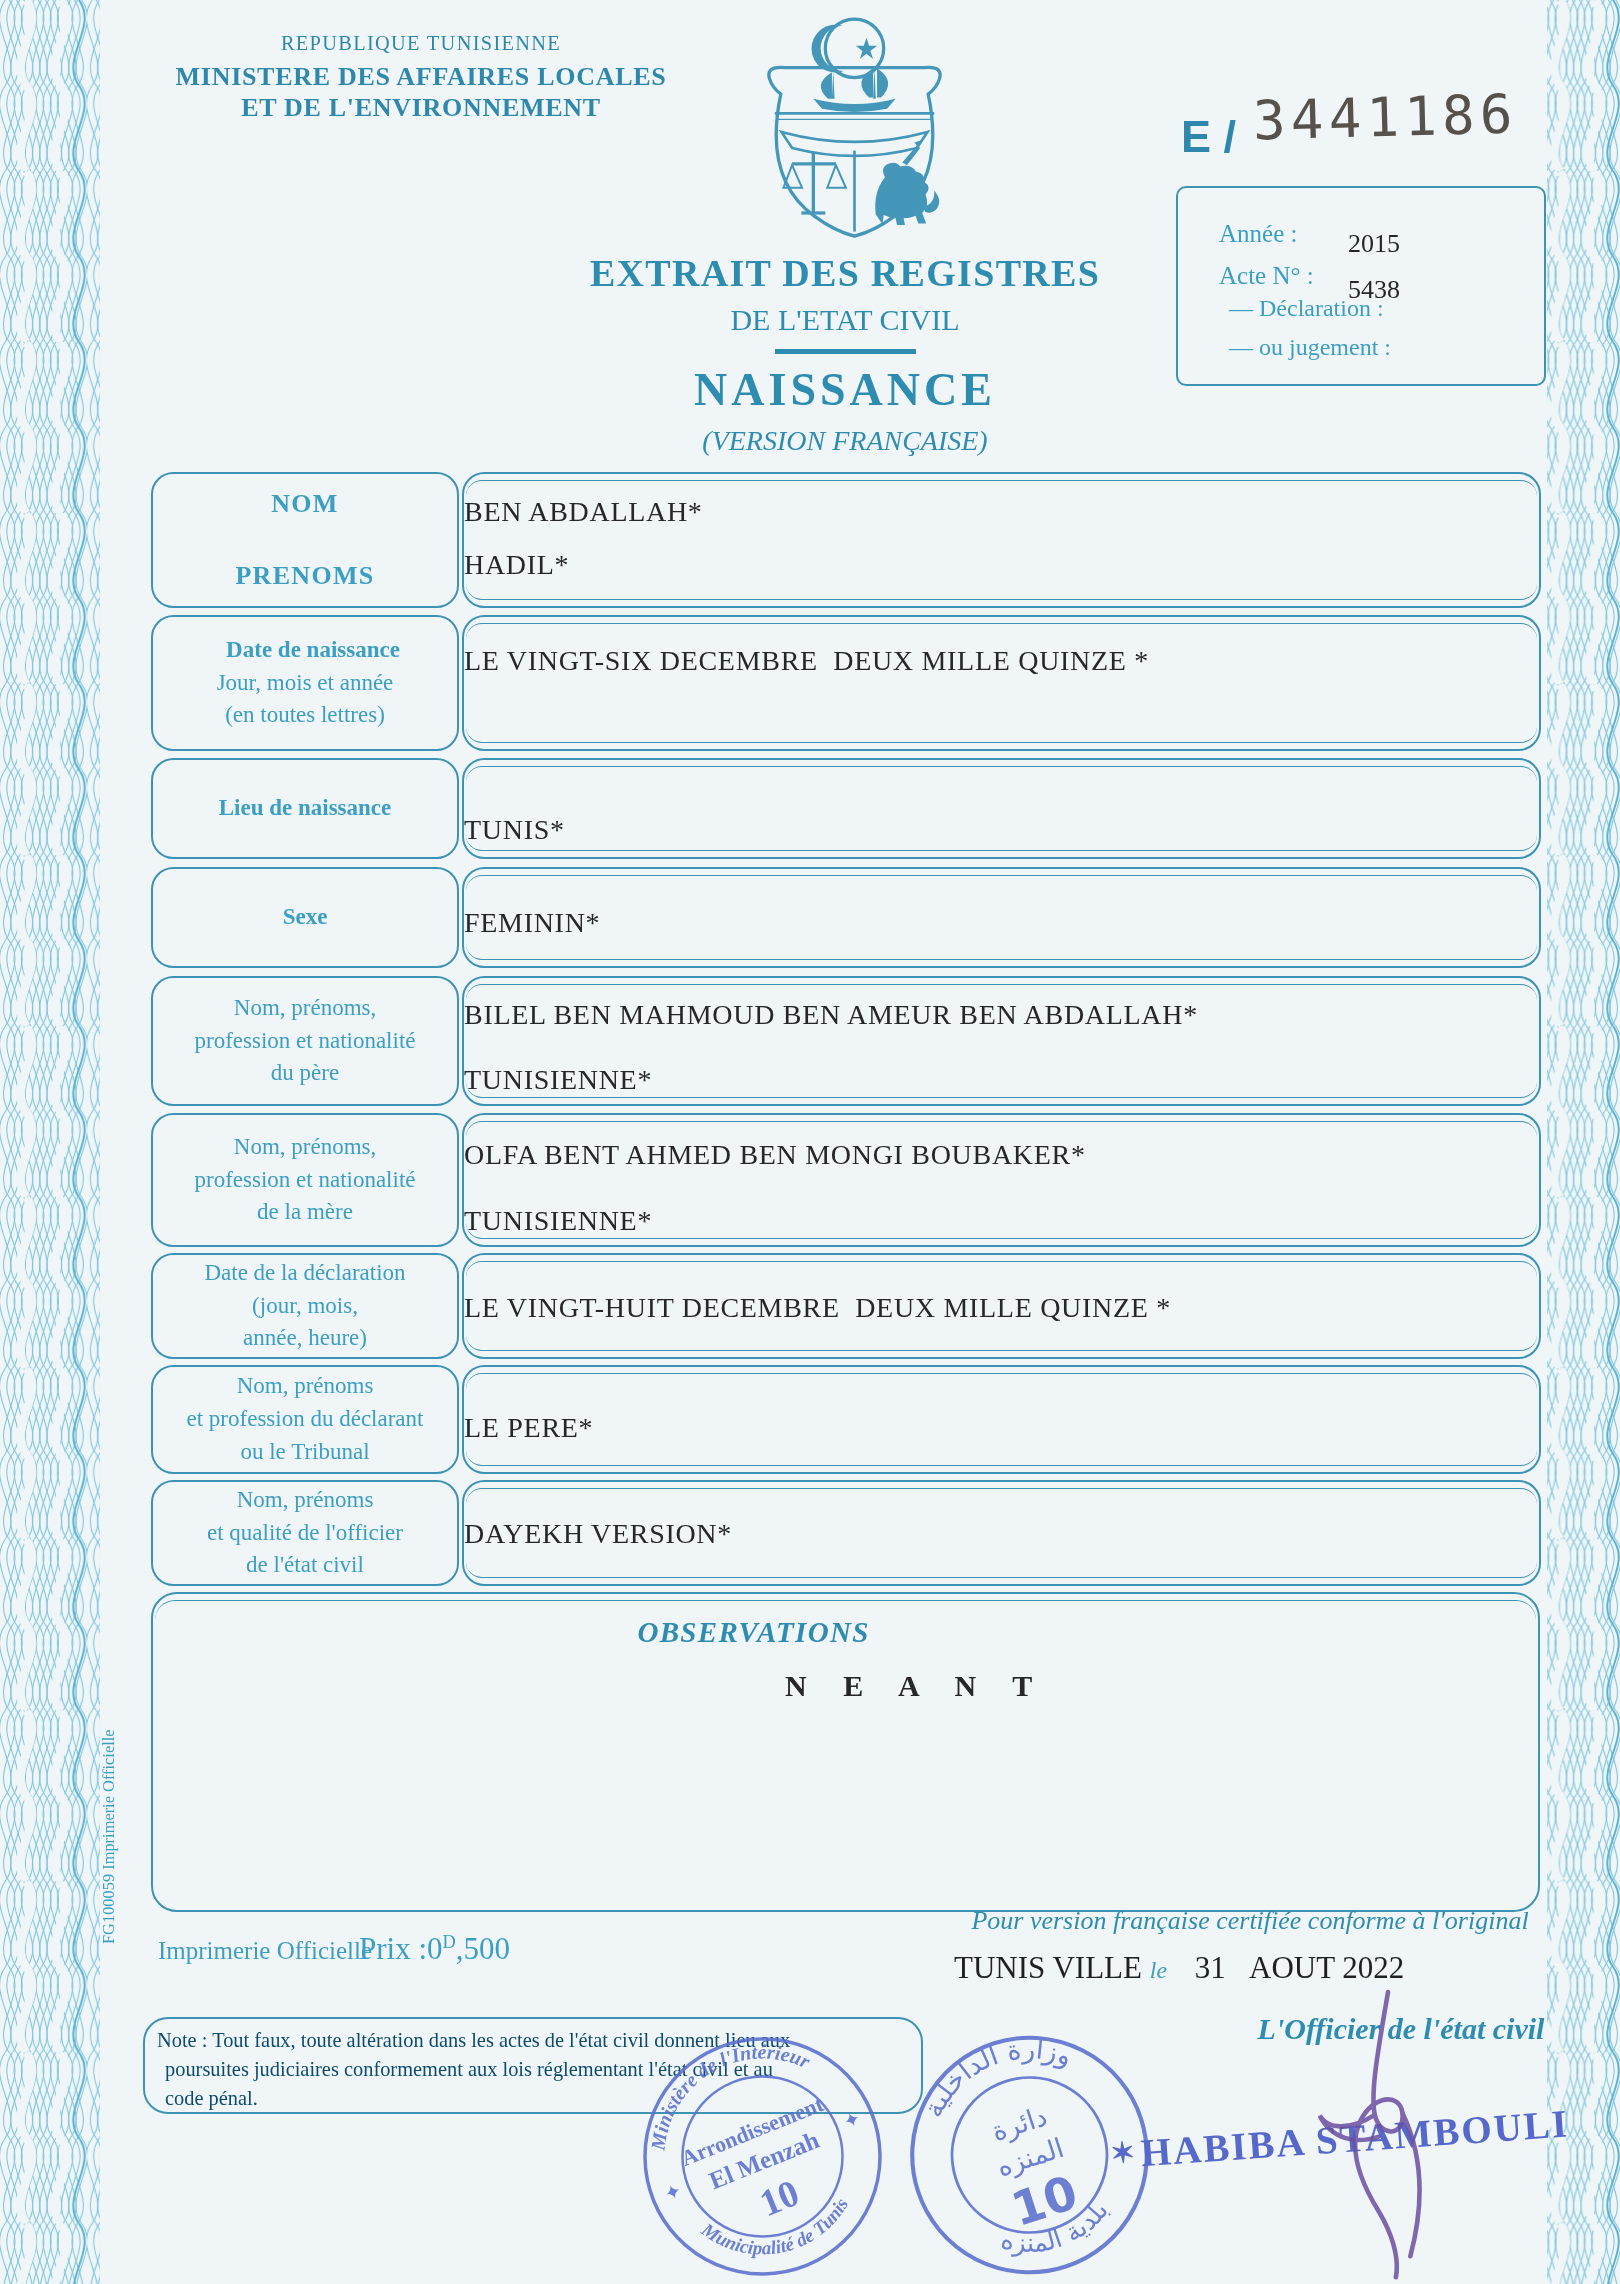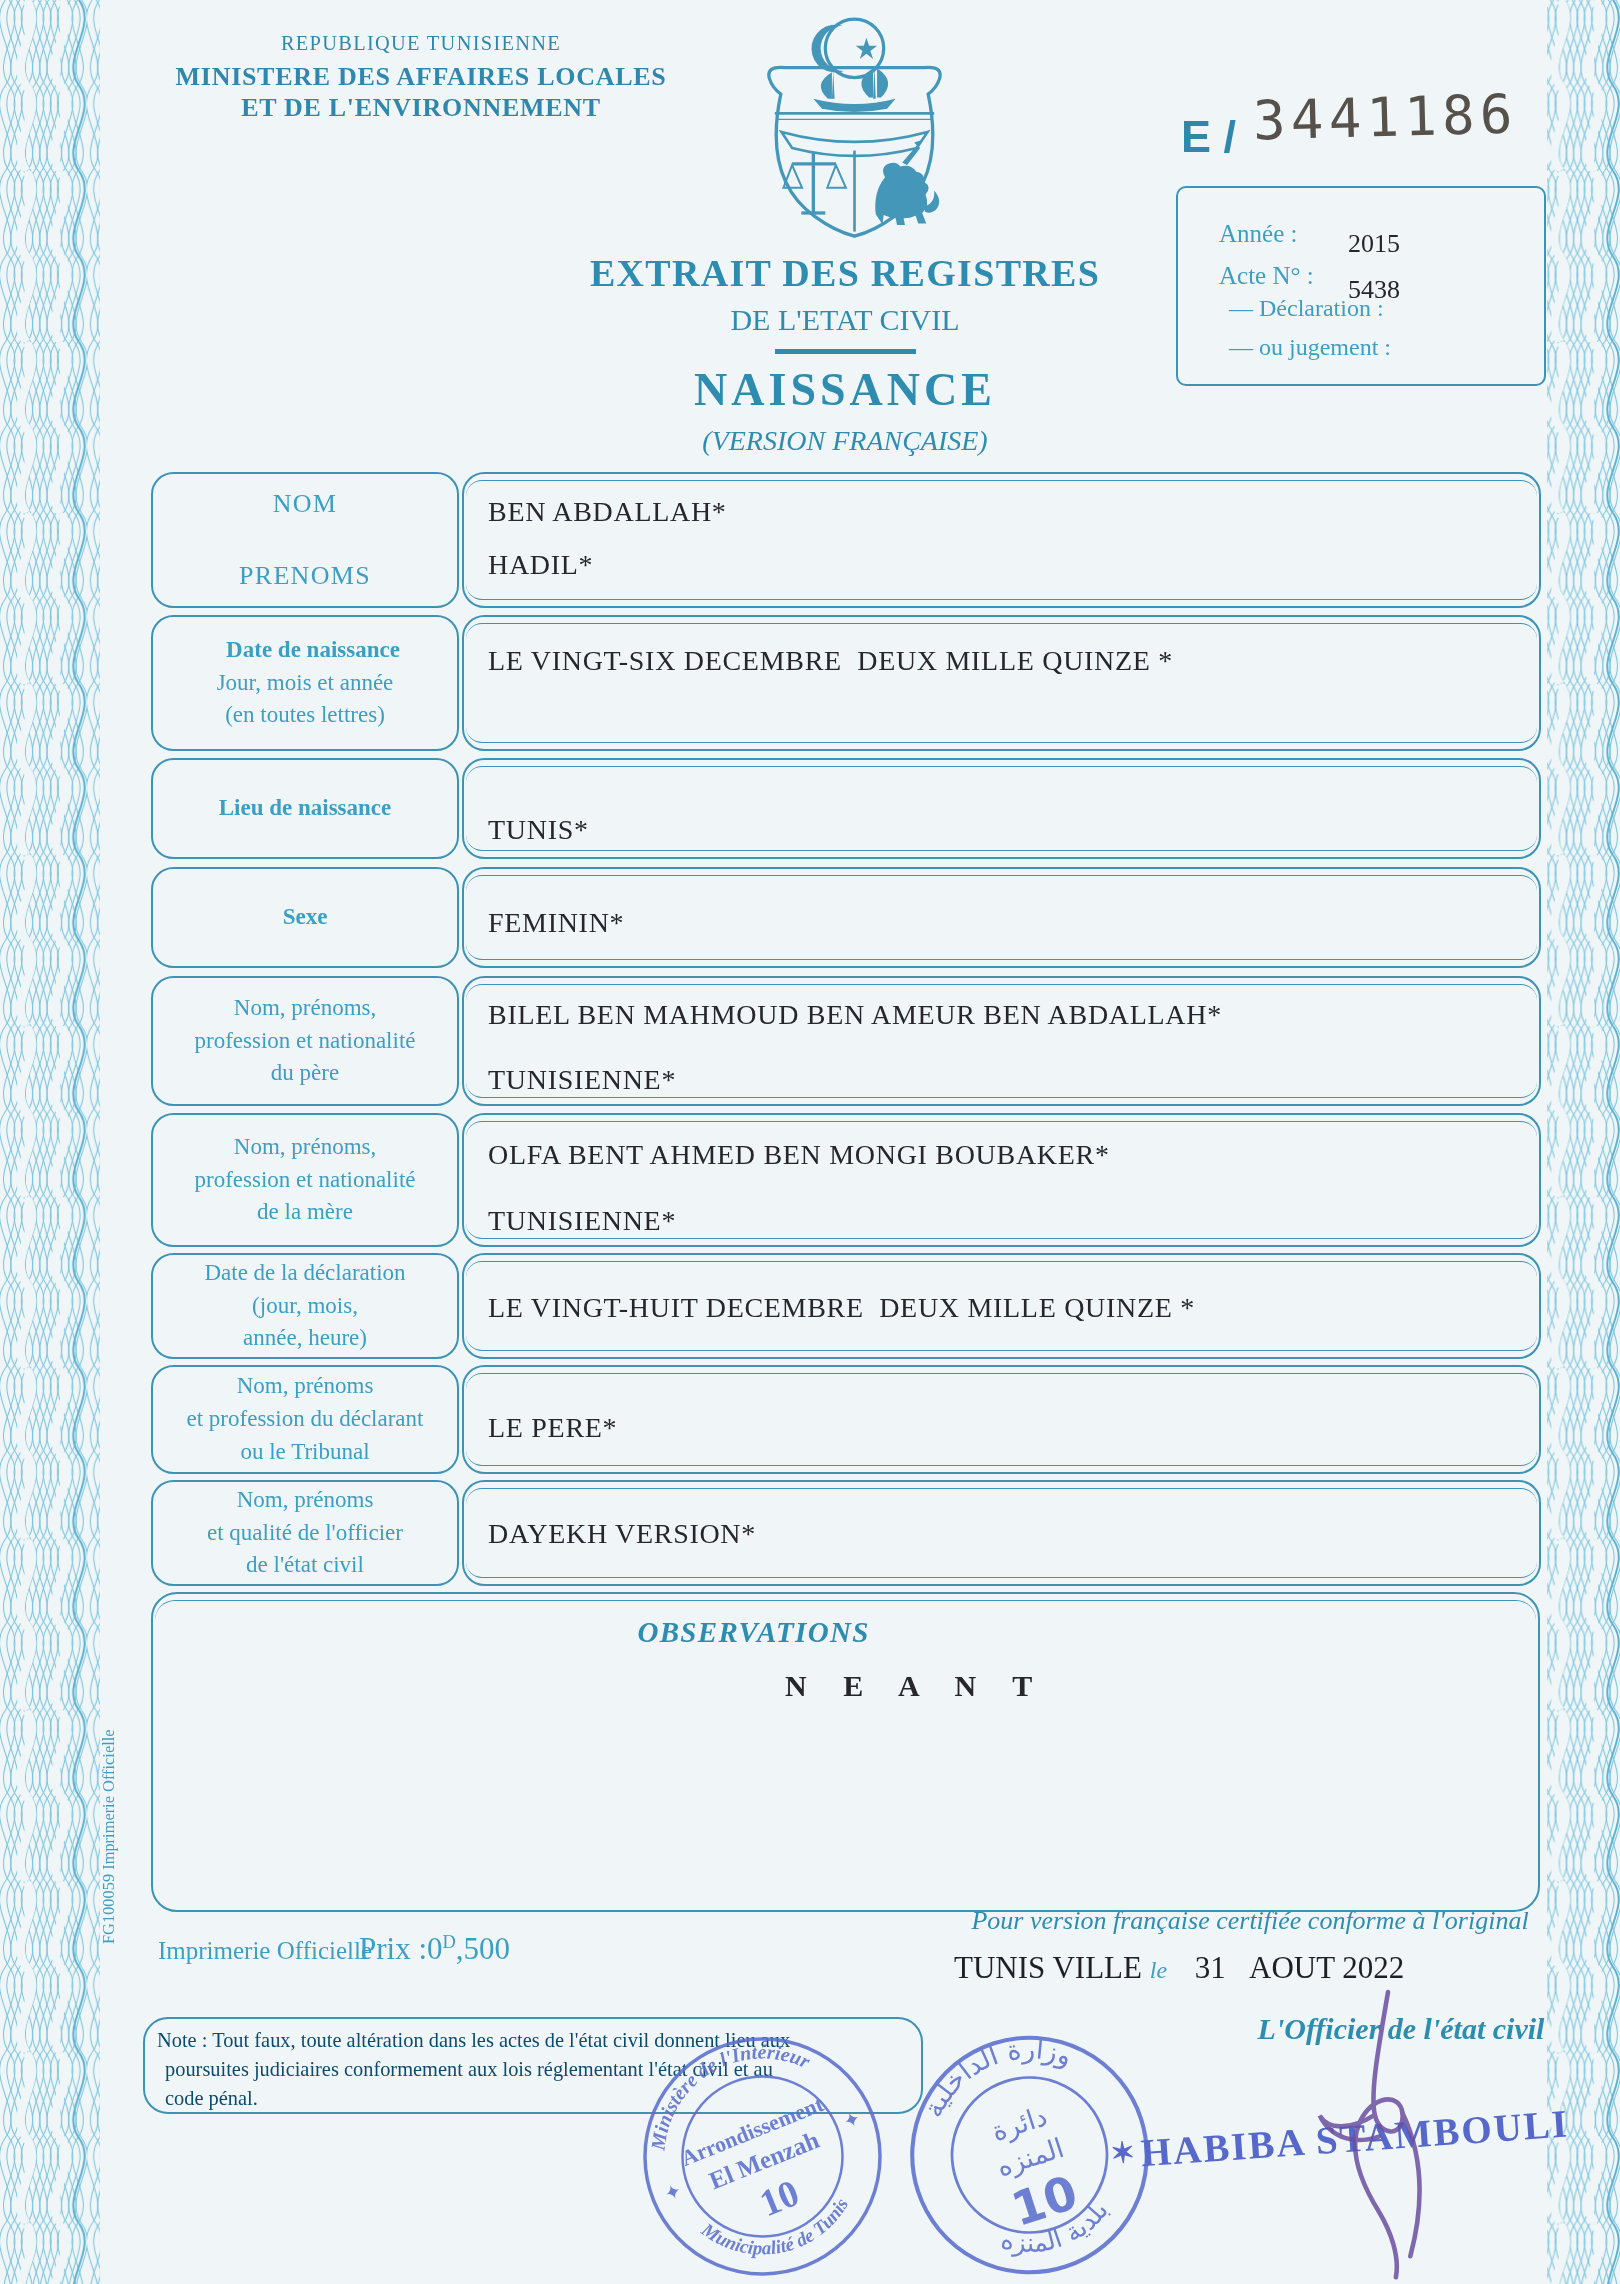--- a/index.html
+++ b/index.html
@@ -29,21 +29,21 @@
   .t3{font-size:46px;font-weight:bold;letter-spacing:4px;text-align:center;}
   .t4{font-size:28px;font-style:italic;margin-top:9.2px;}
   
   .lbox{position:absolute;left:151px;width:304px;border:2.6px solid #3e92b4;border-radius:22.4px;
         color:#3d9ec4;text-align:center;display:flex;flex-direction:column;justify-content:center;
         gap:4px;font-size:23px;line-height:1.25;}
   .vbox{position:absolute;left:462px;width:1075px;border:2.6px solid #3e92b4;border-radius:22.4px;
         font-size:28px;letter-spacing:0.7px;}
   .vbox::before{content:"";position:absolute;left:2px;right:2px;top:6px;bottom:6px;
         border-top:1.3px solid #3e92b4;border-bottom:1.3px solid #3e92b4;border-radius:16px;pointer-events:none;}
-  .vbox .vl{margin-left:24px;}
+  .vbox .vl{}
   .blab{font-weight:bold;padding-left:16px;}
   .obs{position:absolute;left:151px;top:1592px;width:1385px;height:316px;border:2.6px solid #3e92b4;
        border-radius:26px;}
   .obs::before{content:"";position:absolute;left:2px;right:2px;top:6px;bottom:6px;
        border-top:1.3px solid #3e92b4;border-radius:20px;pointer-events:none;}
   .obs .ot{margin-top:22.4px;text-align:center;transform:translateX(-92px);
        color:#2e8cb0;font-size:29px;font-weight:bold;font-style:italic;letter-spacing:1.3px;}
   .obs .ov{margin-top:20px;margin-left:632px;font-size:30px;font-weight:bold;letter-spacing:14.5px;}
   
   .vprint{position:absolute;left:99px;top:1681px;height:263px;writing-mode:vertical-rl;
@@ -159,21 +159,21 @@
   </div>
 
   <div class="title">
     <div class="t1">EXTRAIT DES REGISTRES</div>
     <div class="t2">DE L'ETAT CIVIL</div>
     <div class="rule"></div>
     <div class="t3">NAISSANCE</div>
     <div class="t4">(VERSION FRANÇAISE)</div>
   </div>
 
-  <div class="lbox" style="top:472px;height:132px;font-size:26px;font-weight:normal;letter-spacing:1.3px;gap:40px;">
+  <div class="lbox" style="top:472px;height:132px;font-size:26px;font-weight:bold;letter-spacing:1.3px;gap:40px;">
     <div>NOM</div>
     <div>PRENOMS</div>
   </div>
   <div class="vbox" style="top:472px;height:132px;">
     <div class="vl" style="padding-top:22.4px;">BEN ABDALLAH*</div>
     <div class="vl" style="padding-top:21px;">HADIL*</div>
   </div>
 
   <div class="lbox" style="top:615px;height:132px;">
     <div class="blab">Date de naissance</div>

